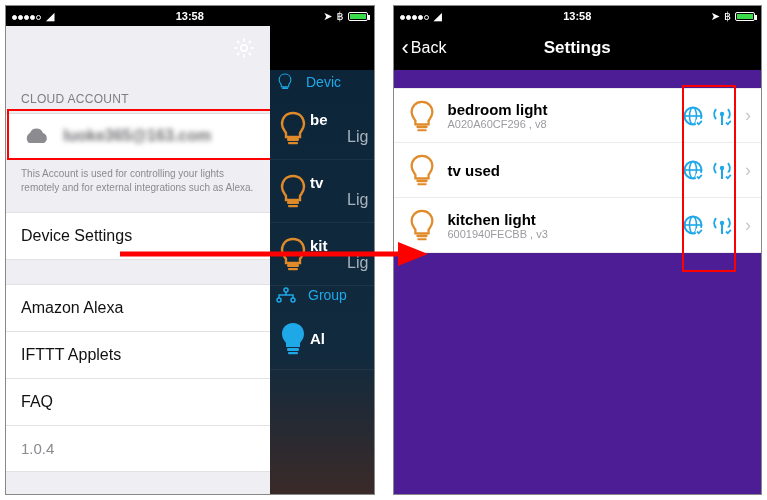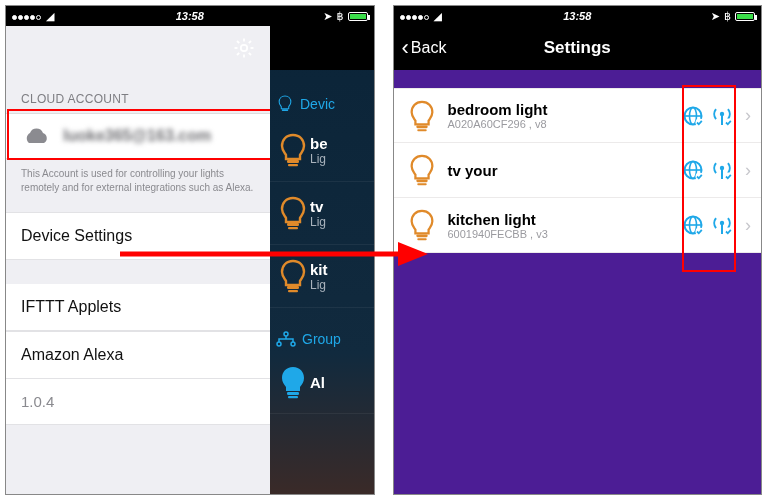--- a/index.html
+++ b/index.html
@@ -2,21 +2,21 @@
 <html><head>
 <meta charset="utf-8">
 <style>
   * { box-sizing: border-box; margin: 0; padding: 0; }
   body { font-family: -apple-system, Helvetica, Arial, sans-serif; background: #fff; width: 767px; height: 500px; position: relative; overflow: hidden; }
   .container { display: flex; gap: 18px; padding: 5px; }
   .phone { width: 370px; height: 490px; background: #000; border: 1px solid #888; position: relative; overflow: hidden; }
   
   .status { height: 20px; background: #000; color: #fff; font-size: 11px; display: flex; align-items: center; justify-content: space-between; padding: 0 6px; }
   .status .left, .status .right { display: flex; align-items: center; gap: 4px; }
-  .status .center { position: absolute; left: 0; right: 0; text-align: center; font-weight: 600; font-style: italic; }
+  .status .center { position: absolute; left: 0; right: 0; text-align: center; font-weight: 600; }
   .dots span { display:inline-block; width:5px; height:5px; border:1px solid #fff; border-radius:50%; margin-right:1px; }
   .dots span.fill { background:#fff; }
   .wifi-ic { font-size: 11px; }
   .battery { display:inline-flex; align-items:center; }
   .batt-body { width:20px; height:9px; border:1px solid #fff; border-radius:2px; position:relative; }
   .batt-body::after { content:""; position:absolute; right:-3px; top:2px; width:2px; height:5px; background:#fff; }
   .batt-fill { position:absolute; left:1px; top:1px; bottom:1px; width:16px; background:#3bdc4a; }
   
   .nav { height: 44px; background: #000; color:#fff; display:flex; align-items:center; justify-content:center; position:relative; }
   .nav .back { position:absolute; left:8px; display:flex; align-items:center; font-size:16px; }
@@ -33,25 +33,25 @@
   .redbox1 { position:absolute; left:1px; right:-2px; top:83px; height:51px; border:2.5px solid #f00; pointer-events:none; }
   .desc { color:#8a8a8f; font-size:10px; padding: 8px 15px 18px; line-height:1.35; }
   .menu-row { background:#fff; padding:14px 15px; font-size:16px; color:#111; border-bottom:1px solid #e2e2e5; display:flex; justify-content:space-between; align-items:center; }
   .menu-row.first { border-top:1px solid #e2e2e5; }
   .menu-gap { height:24px; }
   .ver { color:#8a8a8f; font-size:15px; }
   
   .strip { flex:1; background: linear-gradient(#0b2438 0%, #112a3e 70%, #3a2a28 100%); position:relative; color:#fff; overflow:hidden; }
   .strip-nav { height:44px; background:#000; }
   .strip-row { height:63px; border-bottom:1px solid rgba(255,255,255,0.06); display:flex; align-items:center; padding-left:6px; font-size:14px; }
-  .strip-head { color:#1fa8e8; font-size:14px; padding:23px 6px 4px; display:flex; align-items:center; gap:6px; }
+  .strip-head { color:#1fa8e8; font-size:14px; padding:1px 6px 4px; display:flex; align-items:center; gap:12px; }
   .bulb { width:34px; }
   .lbl-col { display:flex; flex-direction:column; }
   .lbl-top { font-weight:600; font-size:15px; }
-  .lbl-sub { font-size:12px; color:#a8b2bc; }
+  .lbl-sub { font-size:16px; color:#a8b2bc;margin-left:37px; }
   
   .p2-body { background:#4c1d95; height: calc(100% - 64px); padding-top:18px; }
   .dev-row { background:#fff; height:55px; display:flex; align-items:center; padding:0 8px 0 12px; border-bottom:1px solid #eceaea; position:relative; gap:10px; }
   .dev-row:first-child { border-top:1px solid #eceaea; }
   .dev-text { flex:1; display:flex; flex-direction:column; }
   .dev-name { font-weight:700; font-size:15px; color:#000; }
   .dev-id { font-size:11px; color:#9a9a9f; }
   .status-ics { display:flex; align-items:center; gap:7px; }
   .chev-r { color:#c7c7cc; font-size:18px; font-weight:300; padding:0 2px; }
   .redbox2 { position:absolute; right:25px; top:79px; width:54px; height:187px; border:2.5px solid #f00; pointer-events:none; }
@@ -157,25 +157,28 @@
             </span>
           <span class="acct-text">luoke365@163.com</span>
         </div>
         <div class="redbox1"></div>
         <div class="desc">This Account is used for controlling your lights remotely and for external integrations such as Alexa.</div>
 
         <div class="menu-row first">
             <span>Device Settings</span>
           </div>
         <div class="menu-gap"></div>
+        <div class="menu-row first">
+            <span>Amazon Alexa</span>
+          </div>
         <div class="menu-row">
             <span>IFTTT Applets</span>
           </div>
-        <div class="menu-row first">
-            <span>Amazon Alexa</span>
+        <div class="menu-row">
+            <span>FAQ</span>
           </div>
         <div class="menu-row">
           <span class="ver">1.0.4</span>
         </div>
       </div>
 
       <div class="strip">
         <div class="strip-nav"></div>
         <div class="strip-head">
           <svg width="18" height="22" viewBox="0 0 34 38">
@@ -269,21 +272,21 @@
               <use href="#antenna"></use>
             </svg>
         </div>
         <span class="chev-r">›</span>
       </div>
       <div class="dev-row">
         <svg width="32" height="36" viewBox="0 0 34 38">
             <use href="#bulb-orange"></use>
           </svg>
         <div class="dev-text">
-          <span class="dev-name">tv your</span>
+          <span class="dev-name">tv used</span>
         </div>
         <div class="status-ics">
           <svg width="22" height="22" viewBox="0 0 22 22">
               <use href="#globe"></use>
             </svg>
           <svg width="22" height="22" viewBox="0 0 22 22">
               <use href="#antenna"></use>
             </svg>
         </div>
         <span class="chev-r">›</span>

